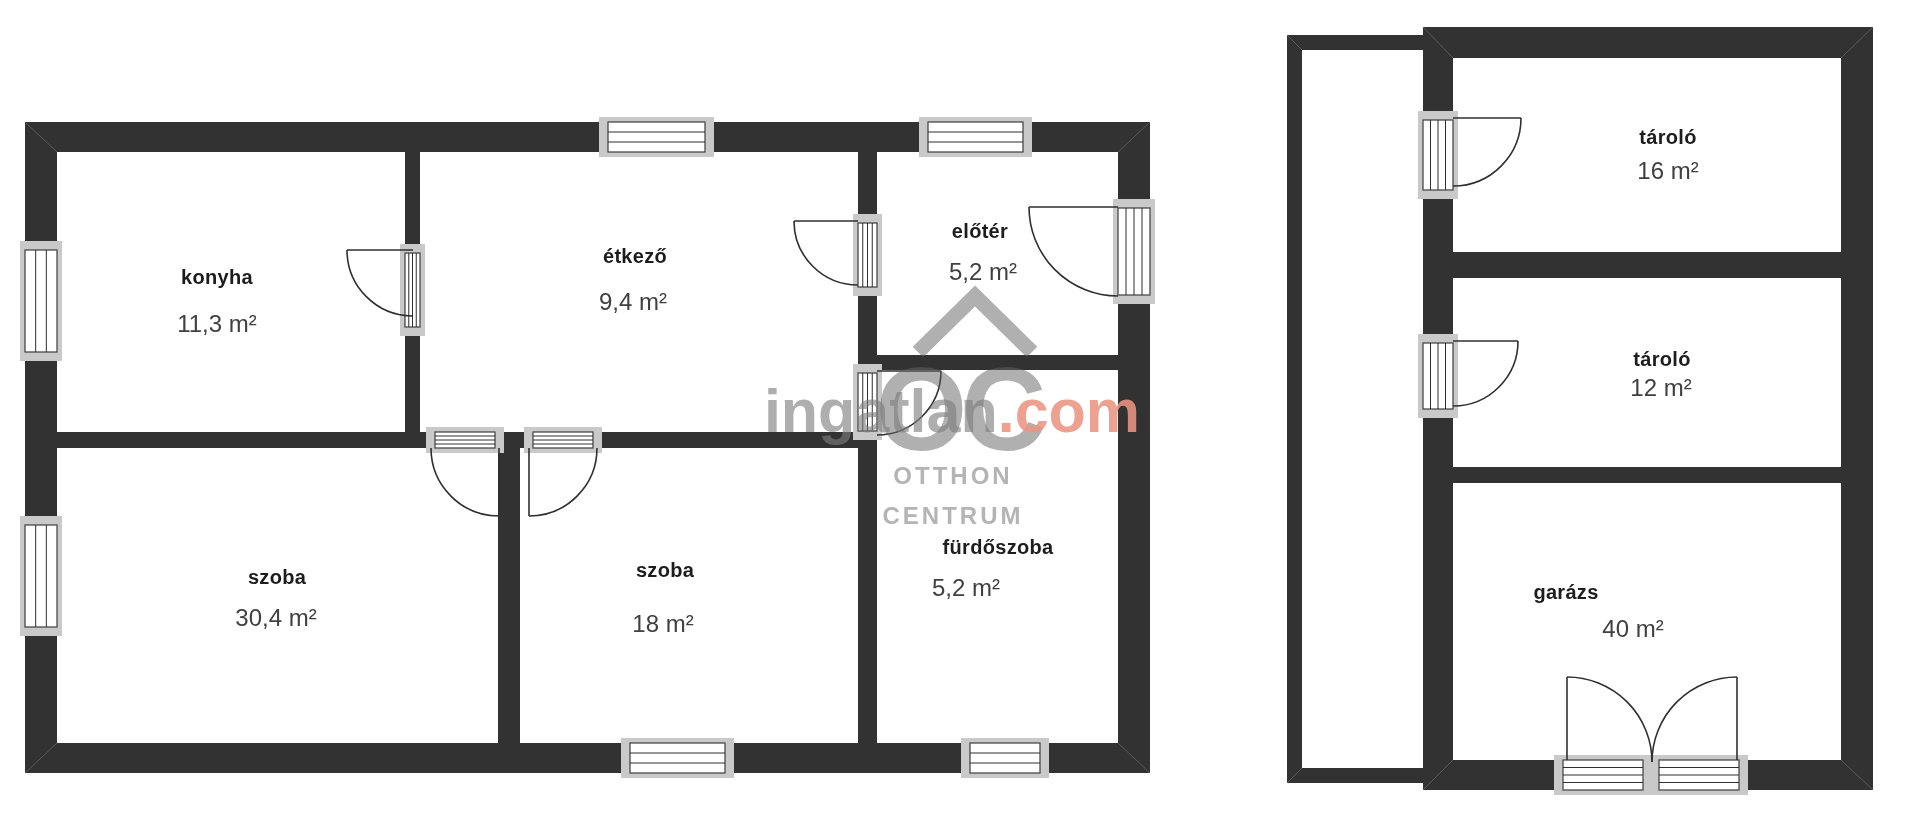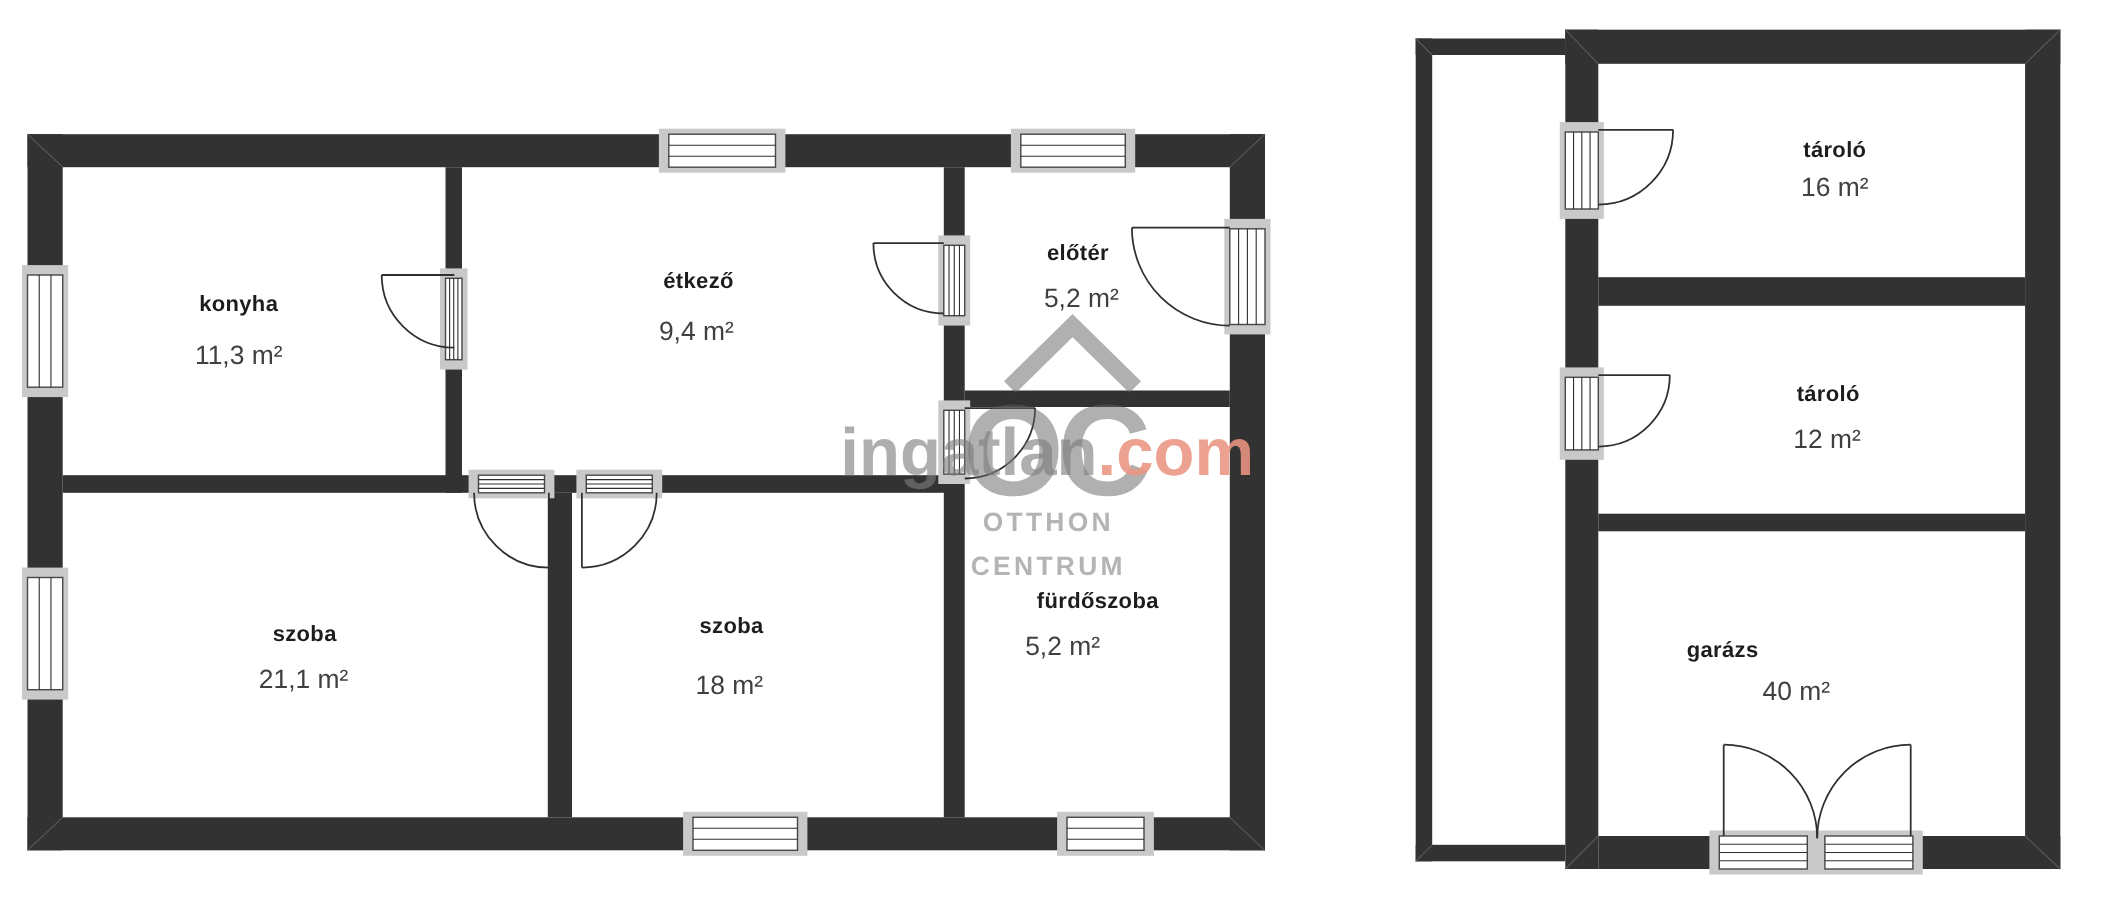--- a/index.html
+++ b/index.html
@@ -161,33 +161,33 @@
   <span class="rname" style="left:217px;top:277px">konyha</span>
   <span class="rarea" style="left:217px;top:324px">11,3 m²</span>
 
   <span class="rname" style="left:635px;top:256px">étkező</span>
   <span class="rarea" style="left:633px;top:302px">9,4 m²</span>
 
   <span class="rname" style="left:980px;top:231px">előtér</span>
   <span class="rarea" style="left:983px;top:272px">5,2 m²</span>
 
   <span class="rname" style="left:277px;top:577px">szoba</span>
-  <span class="rarea" style="left:276px;top:618px">21,1 m²</span>
+  <span class="rarea" style="left:276px;top:618px">30,4 m²</span>
 
   <span class="rname" style="left:665px;top:570px">szoba</span>
   <span class="rarea" style="left:663px;top:624px">18 m²</span>
 
   <span class="rname" style="left:998px;top:547px">fürdőszoba</span>
   <span class="rarea" style="left:966px;top:588px">5,2 m²</span>
 
   <span class="rname" style="left:1668px;top:137px">tároló</span>
   <span class="rarea" style="left:1668px;top:171px">16 m²</span>
 
   <span class="rname" style="left:1662px;top:359px">tároló</span>
-  <span class="rarea" style="left:1661px;top:400px">12 m²</span>
+  <span class="rarea" style="left:1661px;top:388px">12 m²</span>
 
   <span class="rname" style="left:1566px;top:592px">garázs</span>
   <span class="rarea" style="left:1633px;top:629px">40 m²</span>
 
   <svg class="wm-logo" viewBox="870 280 190 190">
     <path d="M918,352 L975,296 L1032,352" fill="none" stroke="rgba(98,98,98,0.5)" stroke-width="15"></path>
     <text x="958" y="450" text-anchor="middle" font-size="118" font-weight="800" letter-spacing="-6" fill="rgba(98,98,98,0.5)">OC</text>
   </svg>
 
   <div class="wm-brand">

